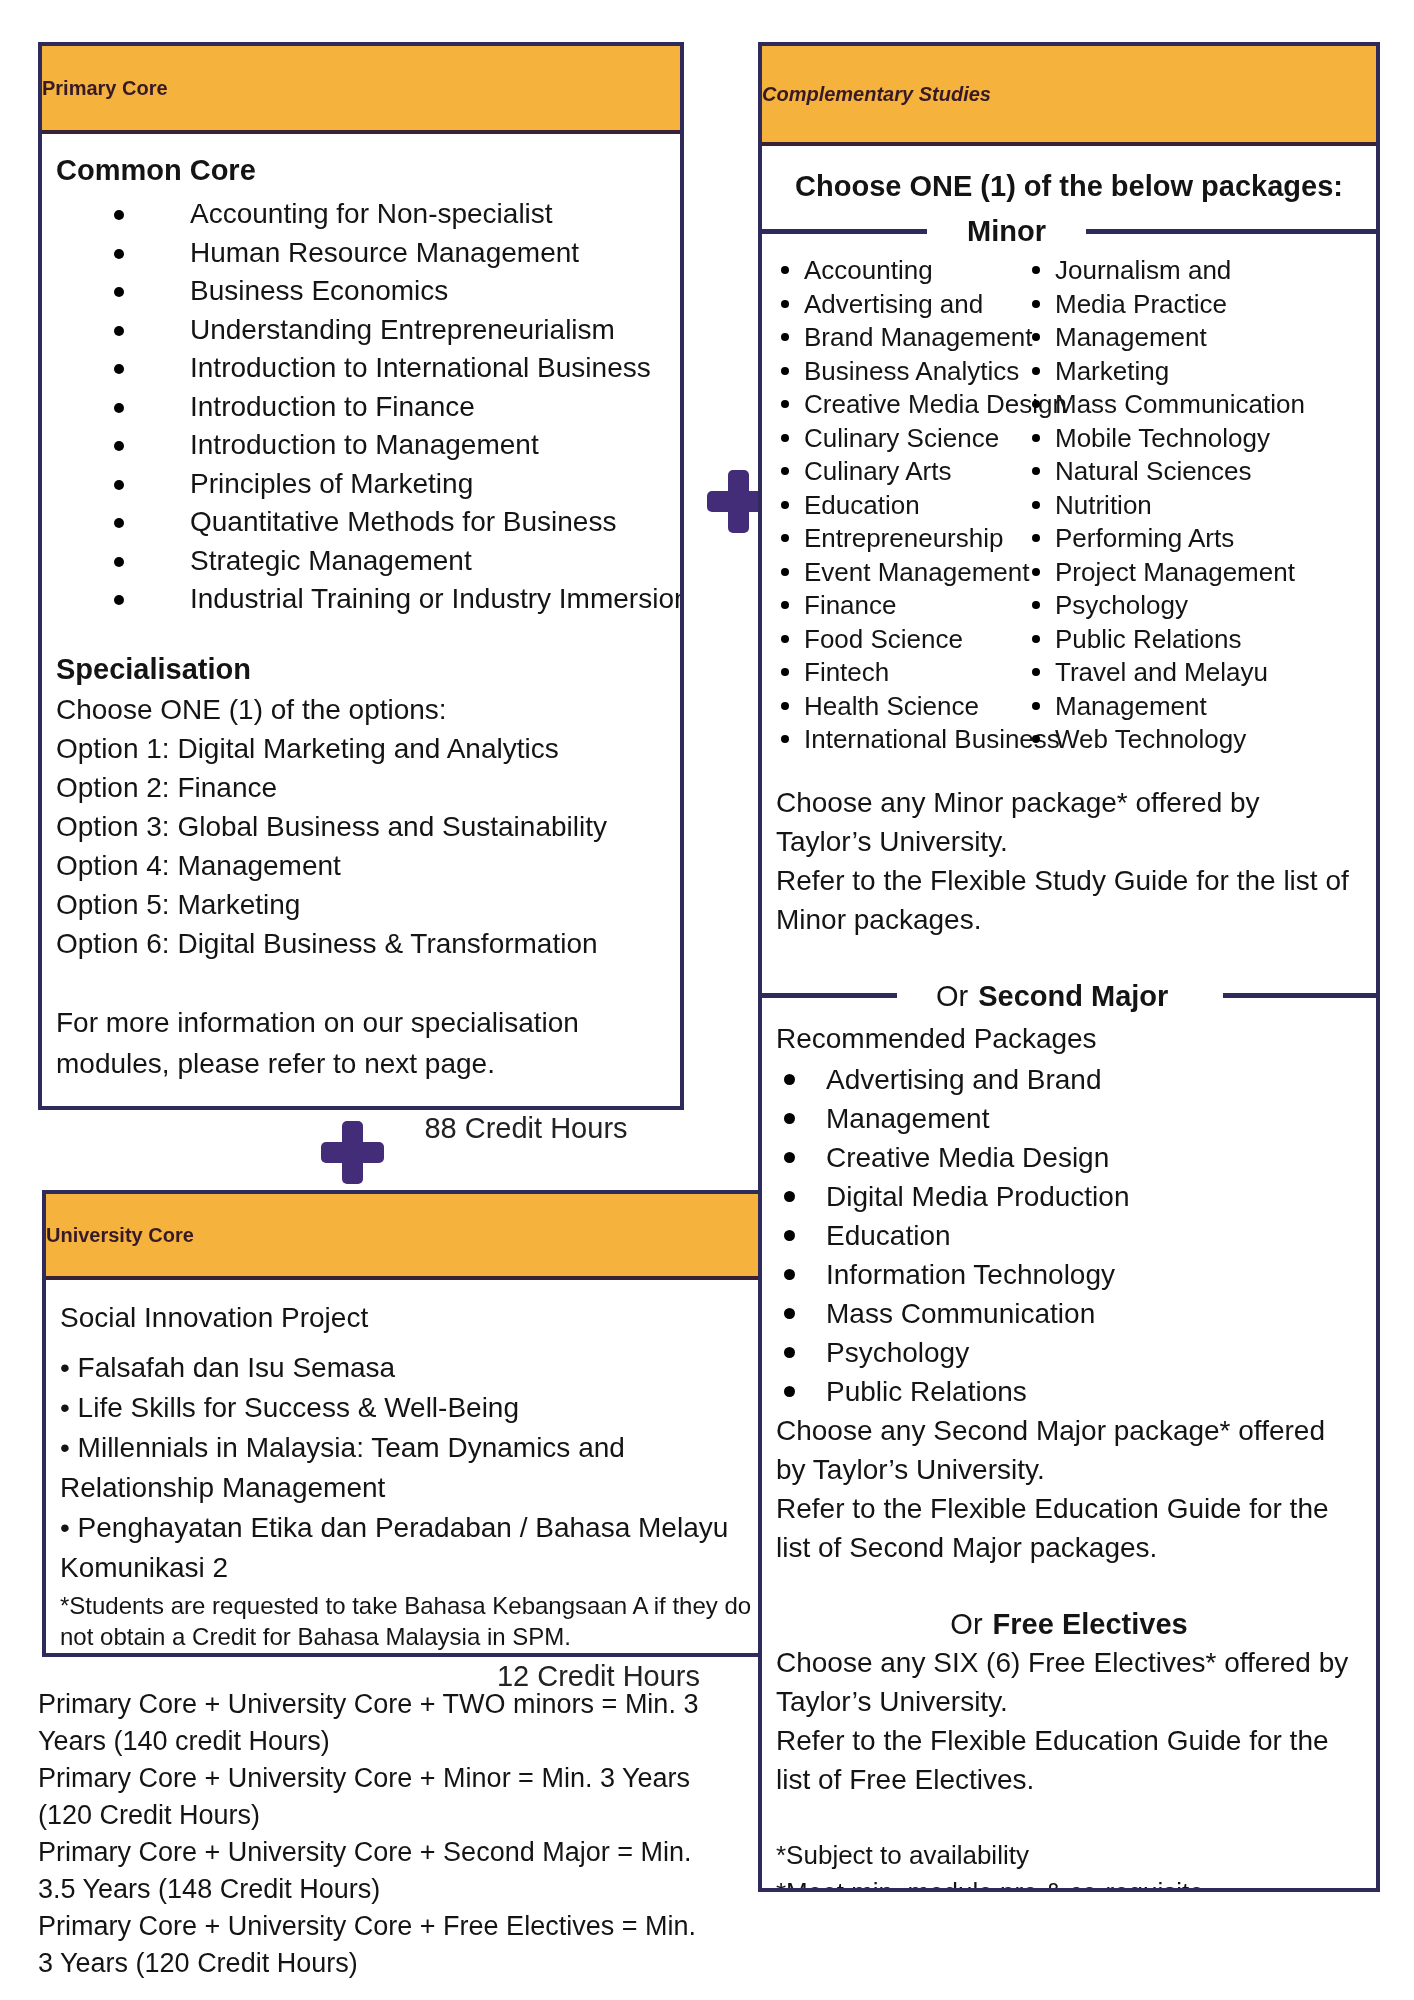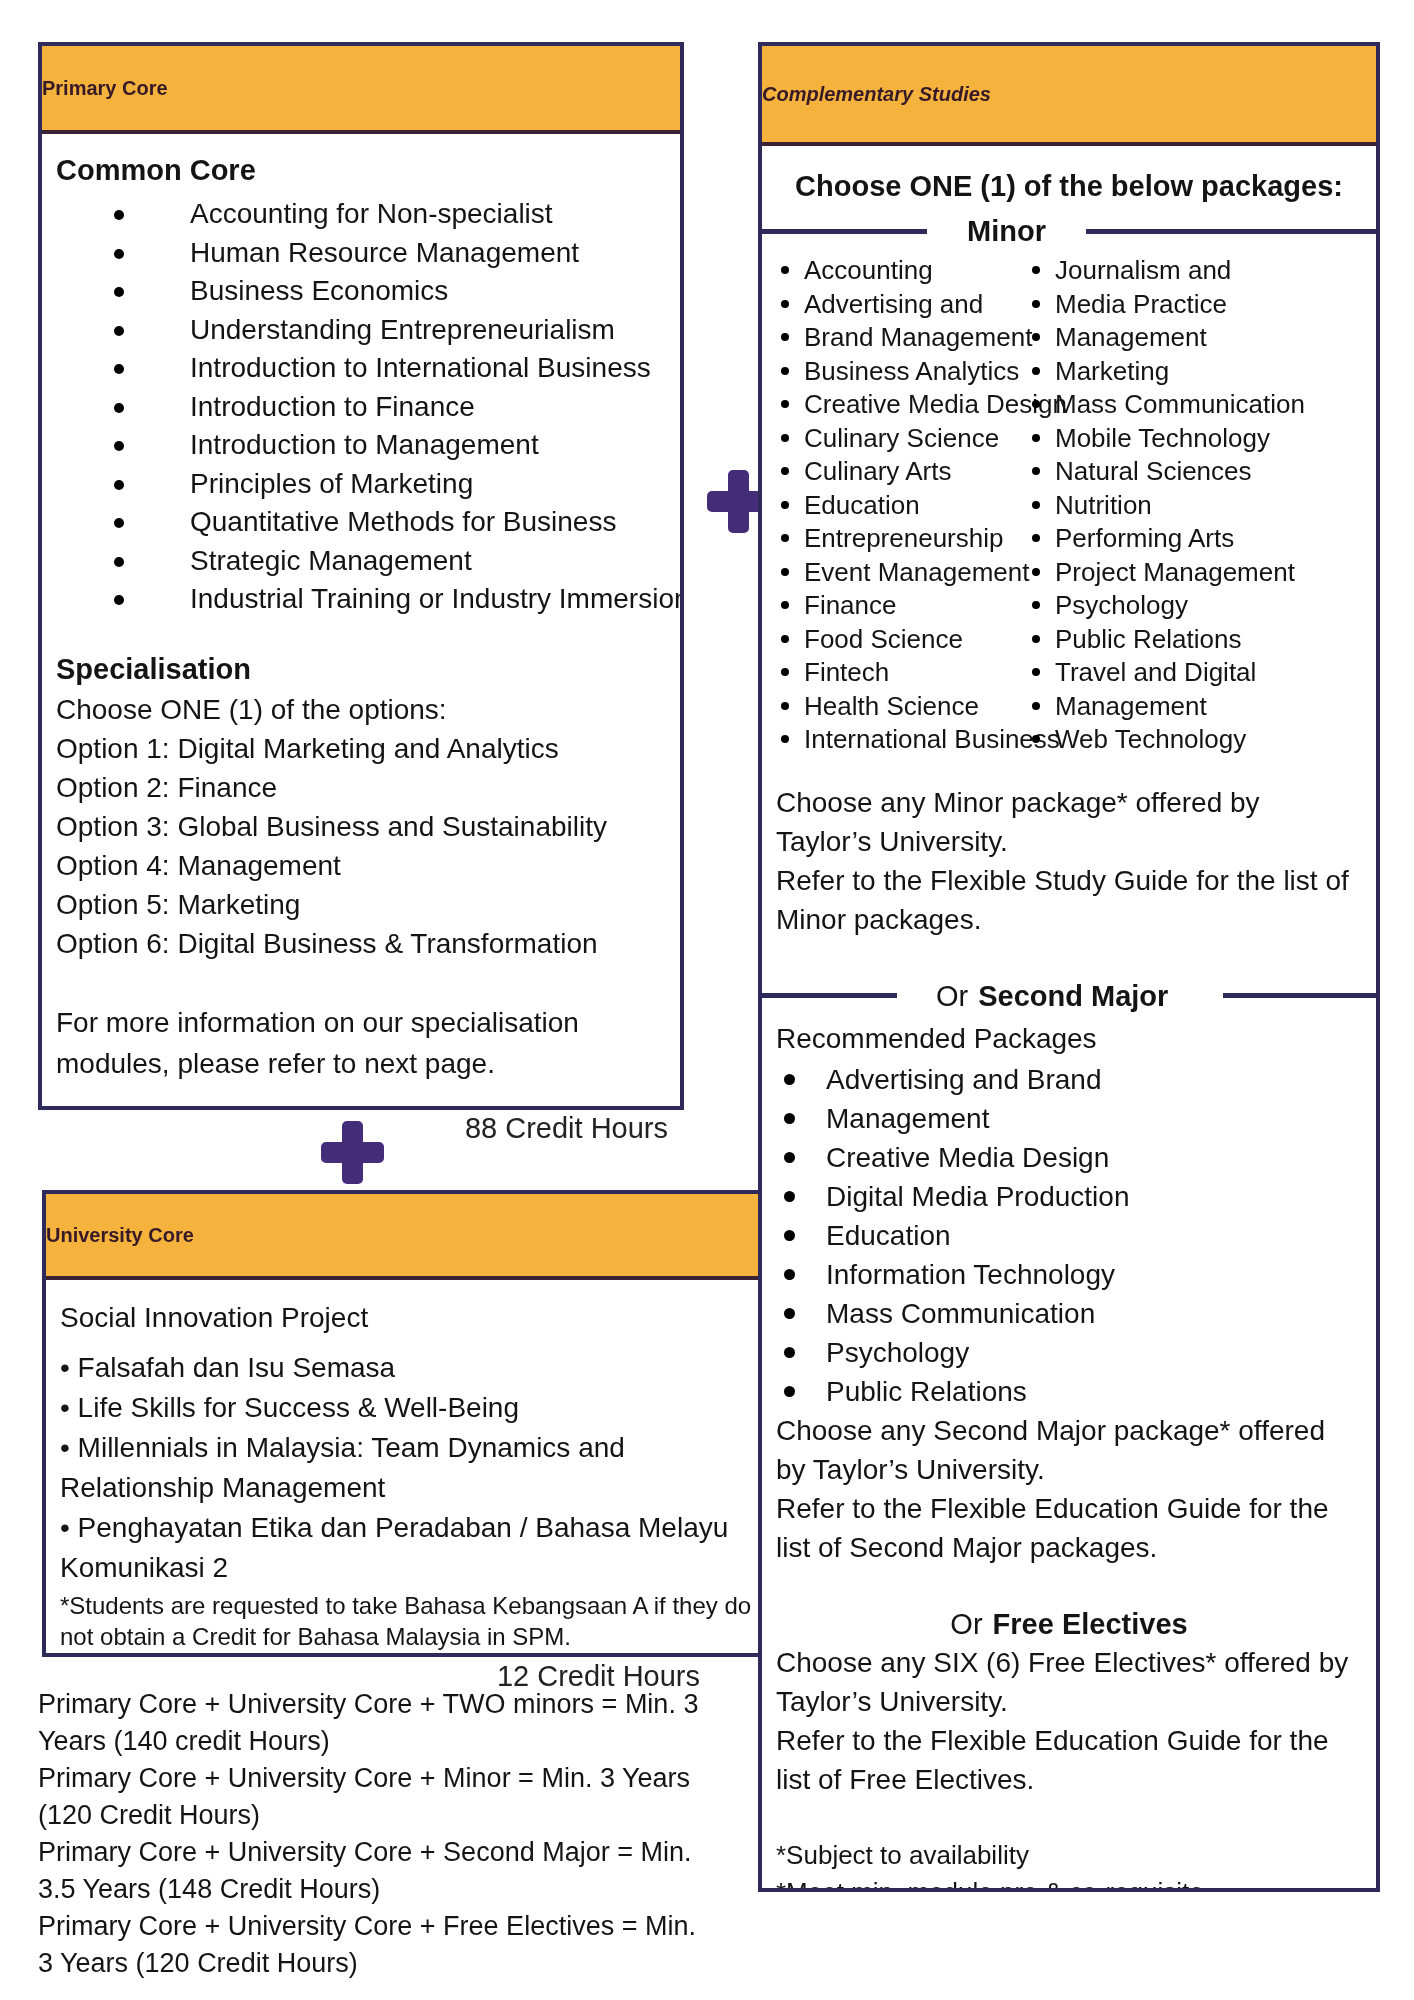--- a/index.html
+++ b/index.html
@@ -39,21 +39,21 @@
   .options p{line-height:39px;}
   .more-info{margin-top:39px;line-height:41px;}
   
   .plus{position:absolute;width:63px;height:63px;}
   .plus::before{content:"";position:absolute;left:0;right:0;top:21px;height:21px;background:var(--plus);border-radius:5px;}
   .plus::after{content:"";position:absolute;top:0;bottom:0;left:21px;width:21px;background:var(--plus);border-radius:5px;}
   .plus-mid{left:707px;top:470px;}
   .plus-left{left:321px;top:1121px;}
   
   .credit{position:absolute;font-size:29px;color:#222;text-align:right;}
-  .credit-88{left:368px;top:1112px;width:300px;}
+  .credit-88{left:376px;top:1112px;width:300px;text-align:center;}
   .credit-12{left:400px;top:1660px;width:300px;}
   
   .university{left:42px;top:1190px;width:744px;height:467px;}
   .university .box-header{height:90px;margin:-4px -4px 0 -4px;}
   .uni-list{margin:10px 0 0 0;padding:0;list-style:none;}
   .uni-list li{font-size:28px;line-height:40px;}
   .uni-list li.bulleted::before{content:"• ";}
   .uni-foot{font-size:24px;line-height:31px;margin-top:2px;}
   
   .note{position:absolute;left:38px;top:1686px;width:668px;}
@@ -199,21 +199,21 @@
             <li>Management</li>
             <li>Marketing</li>
             <li>Mass Communication</li>
             <li>Mobile Technology</li>
             <li>Natural Sciences</li>
             <li>Nutrition</li>
             <li>Performing Arts</li>
             <li>Project Management</li>
             <li>Psychology</li>
             <li>Public Relations</li>
-            <li>Travel and Digital</li>
+            <li>Travel and Melayu</li>
             <li>Management</li>
             <li>Web Technology</li>
           </ul>
       </div>
 
       <div class="para-block">
           <p>Choose any Minor package* offered by Taylor’s University.</p>
           <p>Refer to the Flexible Study Guide for the list of Minor packages.</p>
         </div>
 

